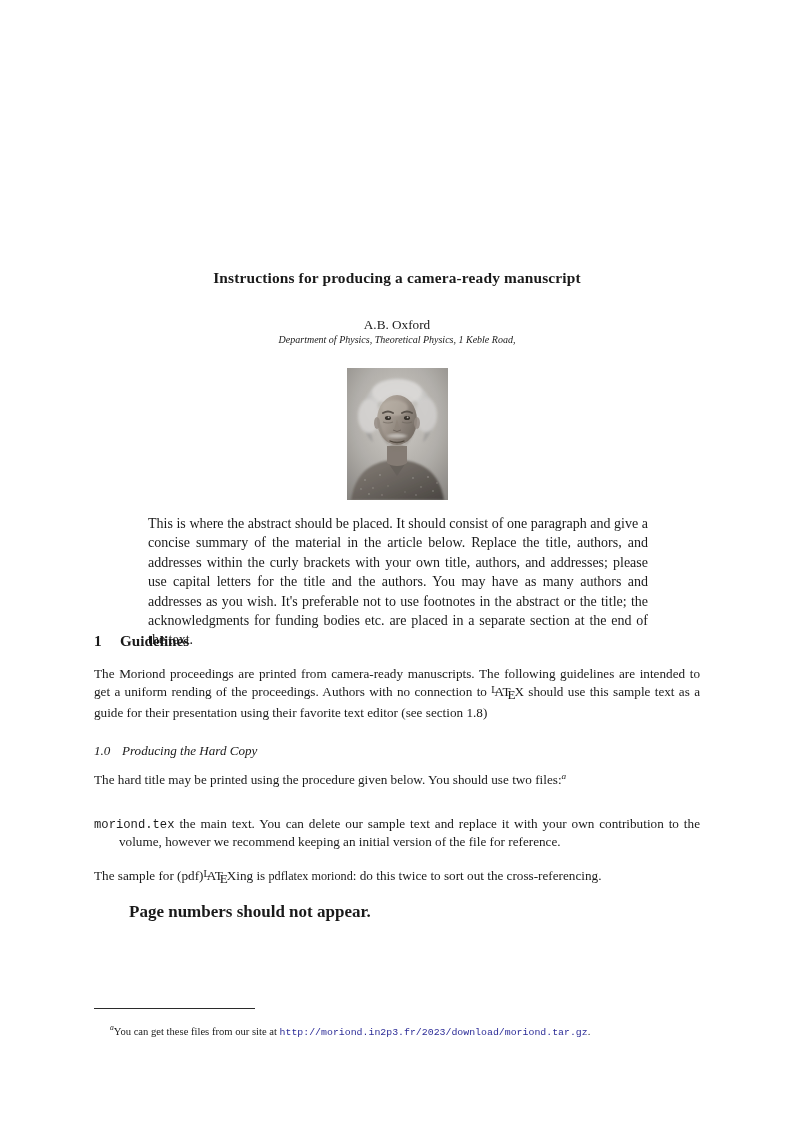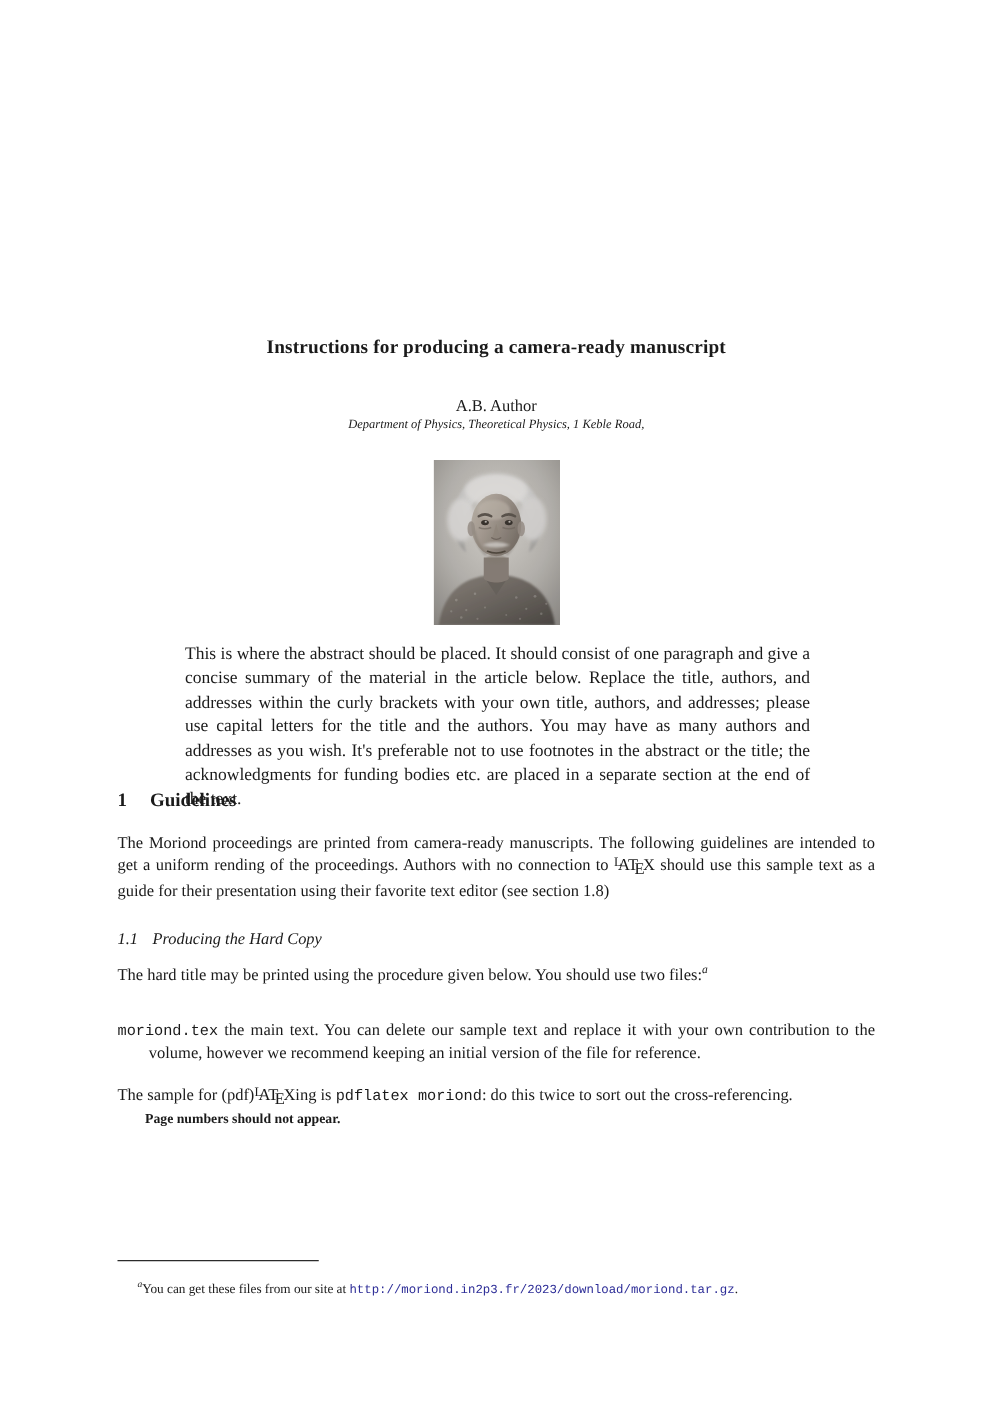--- a/index.html
+++ b/index.html
@@ -145,28 +145,28 @@
     margin: 0;
     padding-left: 25px;
     text-indent: -25px;
   }
   .desc-item .term {
     font-family: "Liberation Mono", "DejaVu Sans Mono", monospace;
     font-size: 12.2px;
   }
 
   code, .tt {
-    font-family: Liberation Mono, monospace;
+    font-family: Liberation Serif, serif;
     font-size: 12.2px;
   }
 
   .bold-note {
-    font-size: 11px;
+    font-size: 17px;
     font-weight: bold;
-    margin: 0;
+    margin: 13px;
     text-indent: 22px;
     line-height: 1.345;
   }
 
   sup.fnmark {
     font-size: 0.70em;
     font-style: italic;
     vertical-align: super;
     line-height: 0;
   }
@@ -212,21 +212,21 @@
 </head>
 <body>
 
 <div class="page">
 
   <div class="title-block">
     <h1 class="doc-title">Instructions for producing a camera-ready manuscript</h1>
   </div>
 
   <div class="author-block">
-    <p class="author-name">A.B. Author</p>
+    <p class="author-name">A.B. Oxford</p>
     <p class="author-address">Department of Physics, Theoretical Physics, 1 Keble Road,</p>
   </div>
 
   <div class="figure-wrap">
     <div class="portrait">
       <svg width="101" height="132" viewBox="0 0 101 132" xmlns="http://www.w3.org/2000/svg">
         <defs>
           <radialGradient id="bg" cx="50%" cy="38%" r="78%">
             <stop offset="0%" stop-color="#d8d5d0"></stop>
             <stop offset="55%" stop-color="#b9b6b1"></stop>
@@ -329,21 +329,21 @@
       <span class="secnum">1</span><span>Guidelines</span>
     </h2>
 
     <div class="gap-sec-para"></div>
 
     <p class="para"><span>The Moriond proceedings are printed from camera-ready manuscripts. The following guidelines are intended to get a uniform rending of the proceedings. Authors with no connection to </span><span class="latex"><span class="la">L</span><span class="te">A</span><span class="te">T</span><span class="e">E</span><span class="x">X</span></span><span> should use this sample text as a guide for their presentation using their favorite text editor (see section 1.8)</span></p>
 
     <div class="gap-para-sub"></div>
 
     <h3 class="subsection">
-      <span class="secnum">1.1</span><span>Producing the Hard Copy</span>
+      <span class="secnum">1.0</span><span>Producing the Hard Copy</span>
     </h3>
 
     <div class="gap-sub-para"></div>
 
     <p class="para"><span>The hard title may be printed using the procedure given below. You should use two files:</span><sup class="fnmark">a</sup></p>
 
     <div class="gap-para-item"></div>
 
 
     <div class="gap-item-item"></div>

